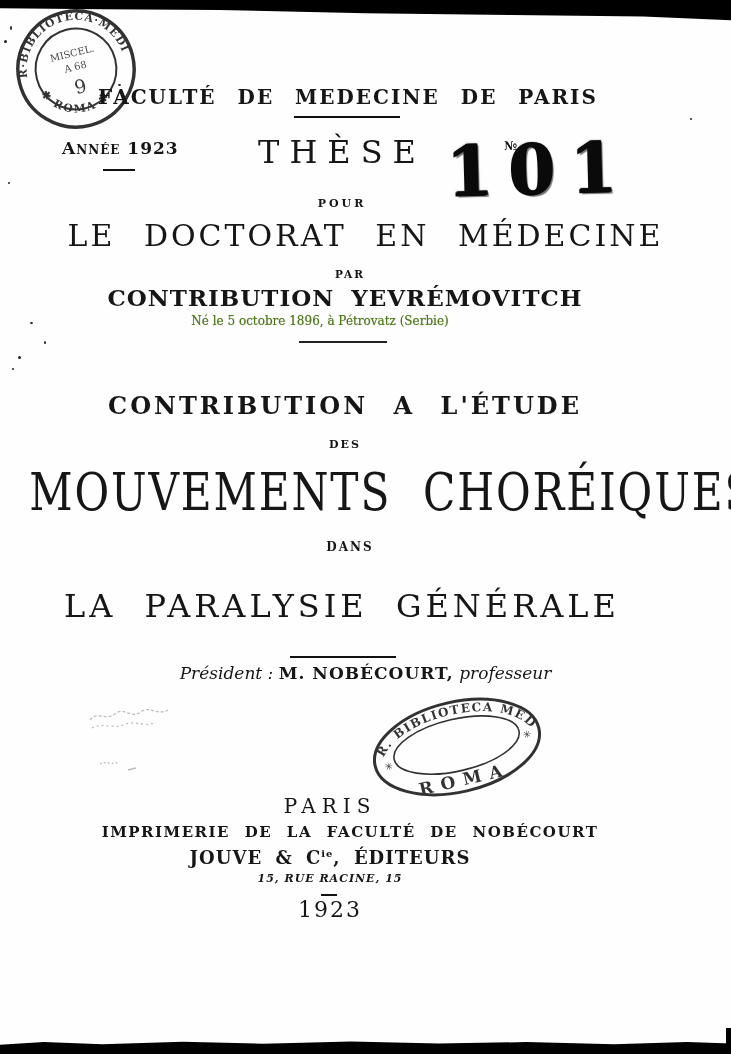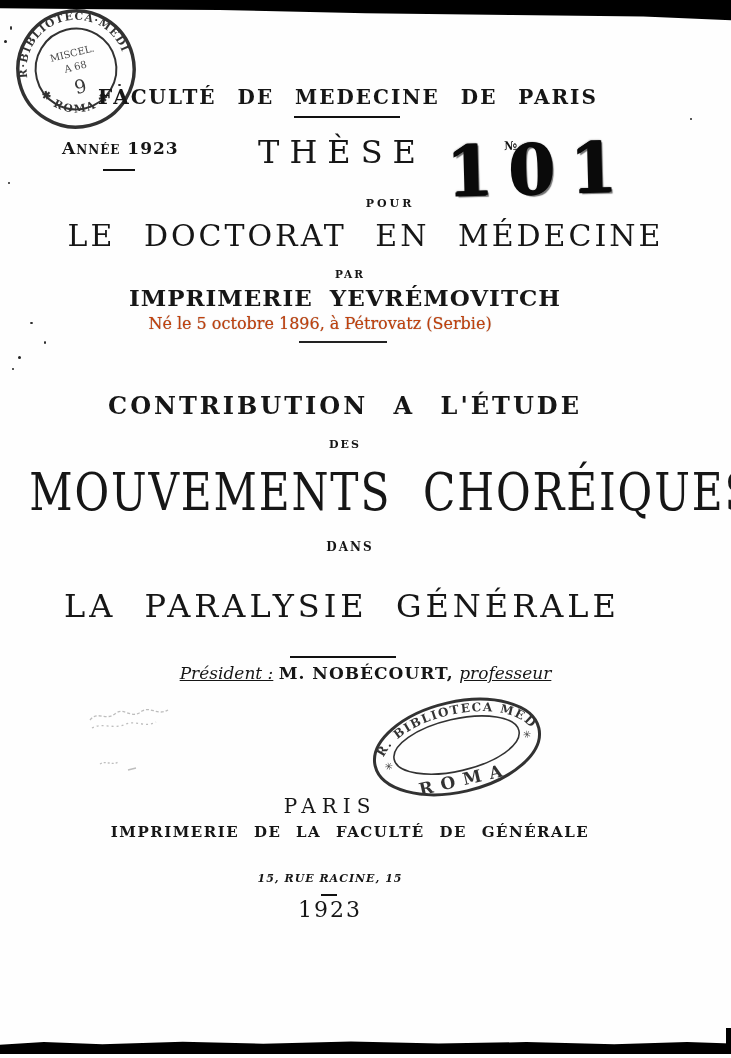--- a/index.html
+++ b/index.html
@@ -22,37 +22,37 @@
   .faculty-rule{top:116px;left:294px;width:106px;height:2px;background:#111;}
   .annee{left:62px;top:138px;font-size:17px;font-weight:bold;font-variant:small-caps;letter-spacing:1px;}
   .annee-dash{left:103px;top:169px;width:32px;height:2px;background:#111;}
   .these{top:133px;left:0;width:684px;font-size:32px;letter-spacing:10px;}
   
   .num-stamp{left:447px;top:136px;width:200px;height:80px;transform:rotate(-1.5deg);}
   .num-stamp .no{position:absolute;left:58px;top:2px;font-size:12px;font-weight:bold;color:#111;}
   .num-stamp .digits{position:absolute;left:0;top:-6px;font-size:66px;font-weight:bold;
     letter-spacing:16px;color:#0a0a0a;transform:scaleY(1.05);
     text-shadow:1px 0 0 #0a0a0a,-1px 1px 0 #0a0a0a,2px 2px 1px rgba(0,0,0,.55),0 0 2px rgba(0,0,0,.5);}
-  .pour{top:197px;left:0;width:684px;font-size:11px;font-weight:bold;letter-spacing:3px;margin-left:48px;}
+  .pour{top:197px;left:0;width:684px;font-size:11px;font-weight:bold;letter-spacing:3px;}
   .degree{top:218px;left:0;width:731px;font-size:30px;letter-spacing:3px;word-spacing:16px;}
   .par{top:268px;left:0;width:700px;font-size:10.5px;font-weight:bold;letter-spacing:2px;}
   .author{top:284px;left:0;width:690px;font-size:23px;font-weight:bold;letter-spacing:1px;word-spacing:8px;}
-  .birth{top:314px;left:0;width:640px;font-size:16px;color:#c2410c;text-shadow:0 0 1px #999;}
+  .birth{top:314px;left:0;width:640px;font-size:12px;color:#4d7c0f;text-shadow:0 0 1px #999;}
   .rule-author{top:341px;left:299px;width:88px;height:2px;background:#222;}
   
   .contribution{top:391px;left:0;width:690px;font-size:24px;font-weight:600;letter-spacing:3px;word-spacing:14px;}
   .des{top:438px;left:0;width:690px;font-size:11px;font-weight:bold;letter-spacing:2px;}
   .title-main{top:462px;left:0;width:731px;font-size:46px;letter-spacing:2px;word-spacing:18px;
     transform:scale(0.92,1.12);transform-origin:center top;white-space:nowrap;}
   .dans{top:540px;left:0;width:700px;font-size:12px;font-weight:bold;letter-spacing:2px;}
   .title-sub{top:587px;left:0;width:684px;font-size:32px;letter-spacing:4px;word-spacing:14px;}
   
   .rule-pres{top:656px;left:290px;width:106px;height:2px;background:#111;}
   .president{top:663px;left:0;width:731px;font-size:17px;}
-  .president .it{font-style:italic;text-decoration:underline;}
+  .president .it{font-style:italic;}
   .president .nm{font-weight:bold;letter-spacing:1px;}
   
   .city{top:794px;left:0;width:660px;font-size:20px;font-weight:500;letter-spacing:6px;}
   .printer{top:823px;left:0;width:700px;font-size:15px;font-weight:bold;letter-spacing:1.5px;word-spacing:8px;}
   .publisher{top:847px;left:0;width:660px;font-size:18px;font-weight:bold;letter-spacing:1px;word-spacing:6px;}
   .publisher .sup{vertical-align:super;font-size:0.55em;}
   .address{top:872px;left:0;width:660px;font-size:11px;font-weight:bold;letter-spacing:1px;font-style:italic;}
   .dash2{top:894px;left:321px;width:16px;height:2px;background:#111;}
   .year-bottom{top:897px;left:0;width:660px;font-size:22px;letter-spacing:2px;}
   
@@ -99,21 +99,21 @@
   <div class="abs ctr these">THÈSE</div>
 
   <div class="abs num-stamp">
     <span class="no">№</span>
     <span class="digits">101</span>
   </div>
 
   <div class="abs ctr pour">POUR</div>
   <div class="abs ctr degree">LE DOCTORAT EN MÉDECINE</div>
   <div class="abs ctr par">PAR</div>
-  <div class="abs ctr author">IMPRIMERIE YEVRÉMOVITCH</div>
+  <div class="abs ctr author">CONTRIBUTION YEVRÉMOVITCH</div>
   <div class="abs ctr birth">Né le 5 octobre 1896, à Pétrovatz (Serbie)</div>
   <div class="abs rule-author"></div>
 
   <div class="abs ctr contribution">CONTRIBUTION A L'ÉTUDE</div>
   <div class="abs ctr des">DES</div>
   <div class="abs ctr title-main">MOUVEMENTS CHORÉIQUES</div>
   <div class="abs ctr dans">DANS</div>
   <div class="abs ctr title-sub">LA PARALYSIE GÉNÉRALE</div>
 
   <div class="abs rule-pres"></div>
@@ -144,21 +144,24 @@
           <textPath href="#os-top" startOffset="4%">R. BIBLIOTECA MEDICA</textPath>
         </text>
         <text x="16" y="58" font-size="10" fill="#1c1c1c" stroke="none">✳</text>
         <text x="158" y="58" font-size="10" fill="#1c1c1c" stroke="none">✳</text>
         <text x="91" y="90" text-anchor="middle" font-size="17" font-weight="bold" letter-spacing="8" fill="#1c1c1c" stroke="none" font-family="DejaVu Serif, serif">ROMA</text>
       </g>
     </svg>
   </div>
 
   <div class="abs ctr city">PARIS</div>
-  <div class="abs ctr printer">IMPRIMERIE DE LA FACULTÉ DE GÉNÉRALE</div>
+  <div class="abs ctr printer">IMPRIMERIE DE LA FACULTÉ DE NOBÉCOURT</div>
+  <div class="abs ctr publisher">
+    <span>JOUVE &amp; C</span><span class="sup">ie</span><span>, ÉDITEURS</span>
+  </div>
   <div class="abs ctr address">15, RUE RACINE, 15</div>
   <div class="abs dash2"></div>
   <div class="abs ctr year-bottom">1923</div>
 
   <div class="noise">
     <div style="left:8px;top:182px;width:2px;height:2px;"></div>
     <div style="left:30px;top:322px;width:3px;height:2px;"></div>
     <div style="left:44px;top:341px;width:2px;height:3px;"></div>
     <div style="left:18px;top:356px;width:3px;height:3px;"></div>
     <div style="left:12px;top:368px;width:2px;height:2px;"></div>

